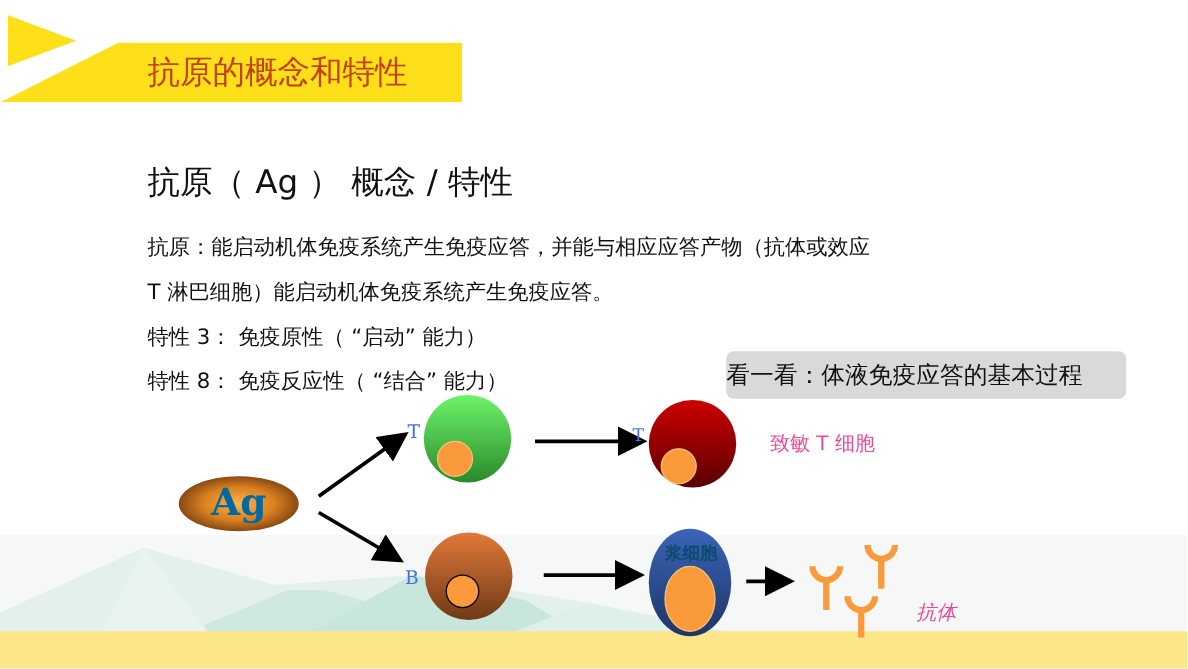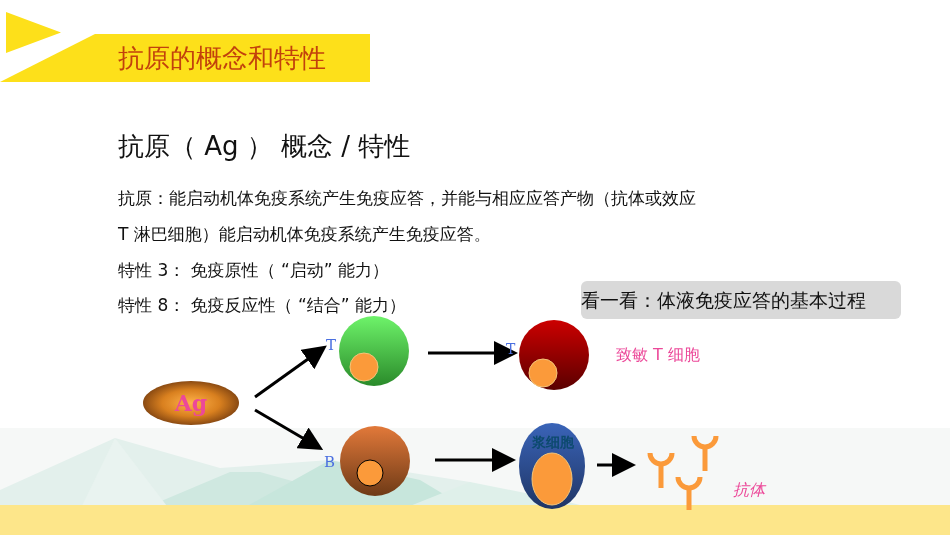--- a/index.html
+++ b/index.html
@@ -113,19 +113,19 @@
       <path d="M694,436 A11,11 0 0 0 716,436"></path>
       <line x1="705" y1="447" x2="705" y2="471"></line>
     </g>
     <g>
       <path d="M678,477 A11,11 0 0 0 700,477"></path>
       <line x1="689" y1="488" x2="689" y2="510"></line>
     </g>
   </g>
 </svg>
 
-<div class="abs" style="left:143px;top:383px;width:96px;text-align:center;font-family:'DejaVu Serif','Liberation Serif',serif;font-weight:bold;font-size:22px;line-height:40px;color:#ec4899;">Ag</div>
+<div class="abs" style="left:143px;top:383px;width:96px;text-align:center;font-family:'DejaVu Serif','Liberation Serif',serif;font-weight:bold;font-size:30px;line-height:40px;color:#0369a1;">Ag</div>
 <div class="abs cell-lbl" style="left:326px;top:336px;">T</div>
 <div class="abs cell-lbl" style="left:324px;top:453px;">B</div>
 <div class="abs cell-lbl" style="left:506px;top:341px;font-size:14px;">T</div>
 <div class="abs" style="left:522px;top:434px;width:62px;text-align:center;font-size:14px;font-weight:bold;color:#0c4a6e;white-space:nowrap;">浆细胞</div>
 <div class="abs side-lbl" style="left:616px;top:345px;">致敏 T 细胞</div>
 <div class="abs side-lbl" style="left:733px;top:480px;font-style:italic;">抗体</div>
 
 </body></html>

